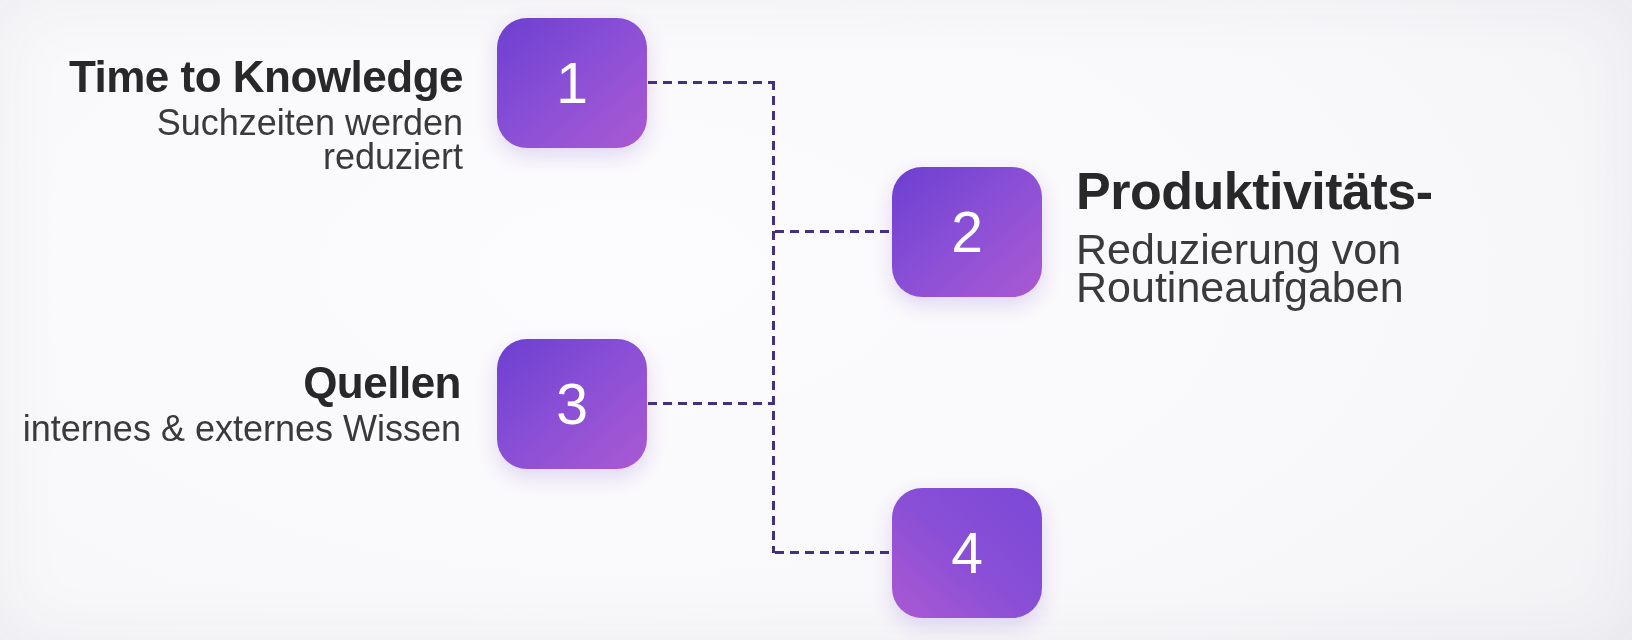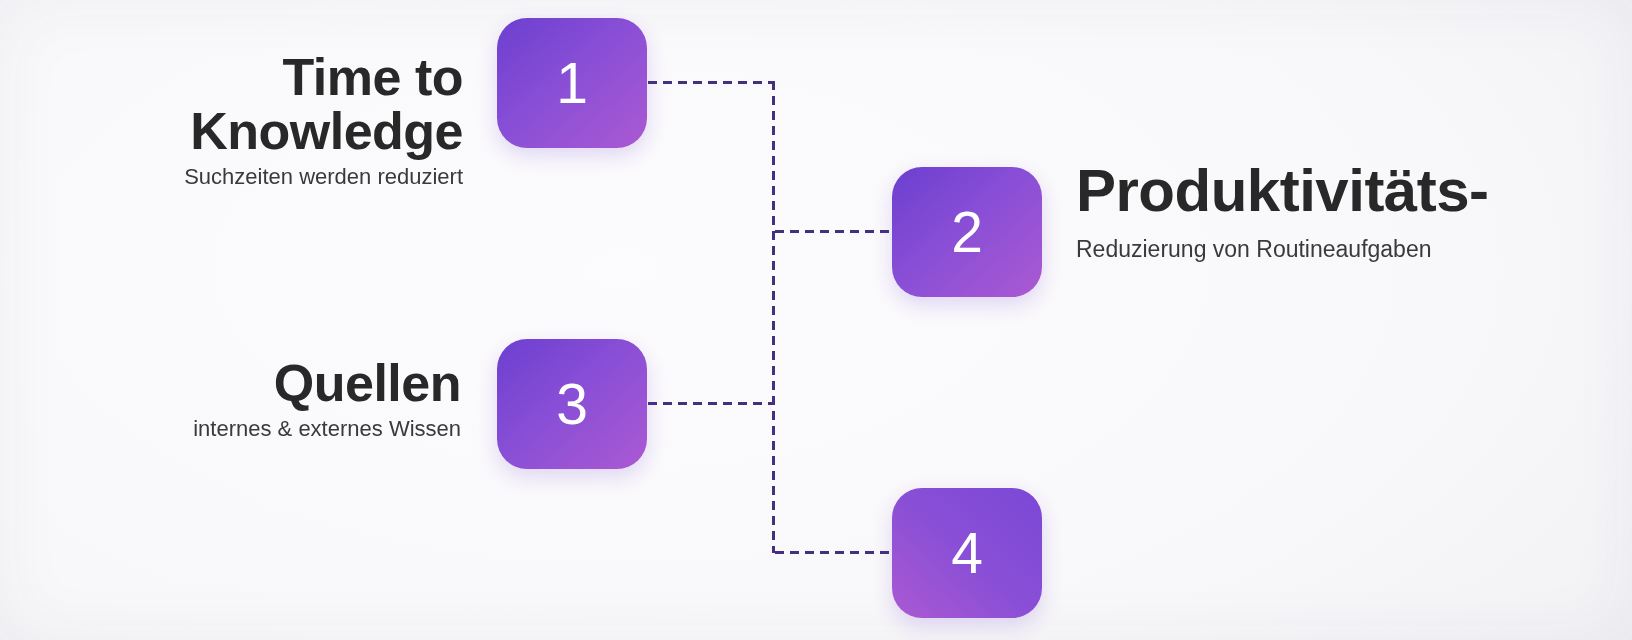--- a/index.html
+++ b/index.html
@@ -52,28 +52,28 @@
   
   .label { position:absolute; }
   .label.right-align { text-align:right; }
   .label.left-align  { text-align:left; }
 
   .title {
     color:#282828;
     font-weight:bold;
     letter-spacing:-0.5px;
   }
-  .label-left  .title { font-size:52px; line-height:54px; }
-  .label-right .title { font-size:60px; line-height:58px; }
+  .label-left  .title { font-size:44px; line-height:54px; }
+  .label-right .title { font-size:52px; line-height:58px; }
   .title-line { display:block; }
   .title-line:empty { display:none; }
 
   .subtitle { color:#3a3a3a; }
-  .label-left  .subtitle { font-size:22px; line-height:34px; margin-top:2px; }
-  .label-right .subtitle { font-size:23px; line-height:38px; margin-top:10px; }
+  .label-left  .subtitle { font-size:36px; line-height:34px; margin-top:2px; }
+  .label-right .subtitle { font-size:43px; line-height:38px; margin-top:10px; }
 
   #label1 { left:10px;   top:50px;  width:453px; }
   #label2 { left:1076px; top:162px; width:548px; }
   #label3 { left:10px;   top:356px; width:451px; }
   #label4 { left:1082px; top:475px; width:548px; }
 </style>
 </head>
 <body>
 
 <div class="canvas">

